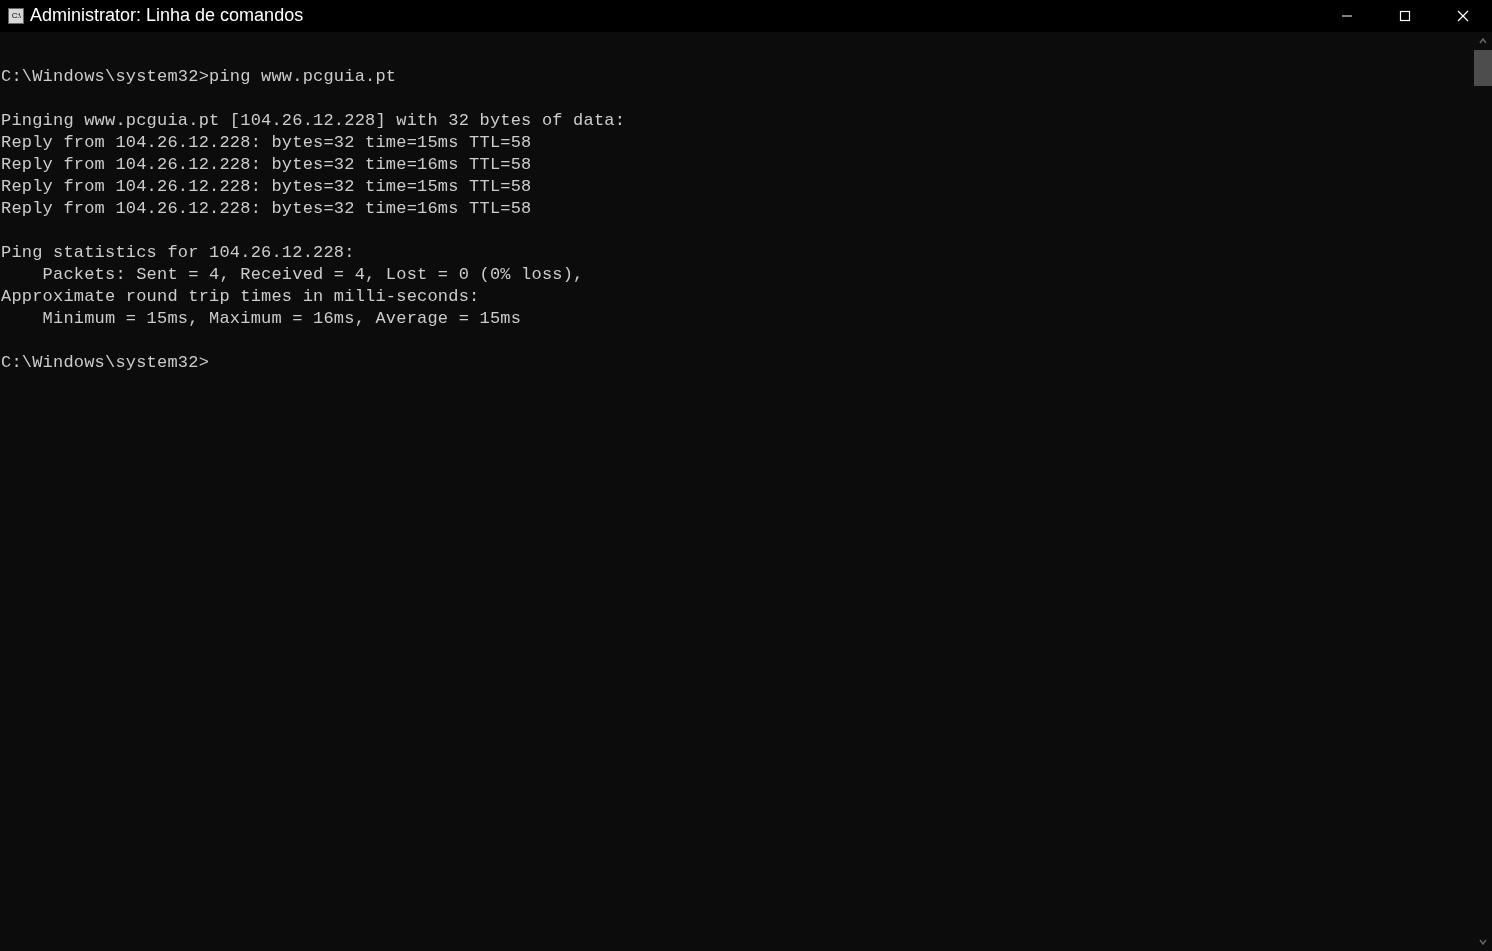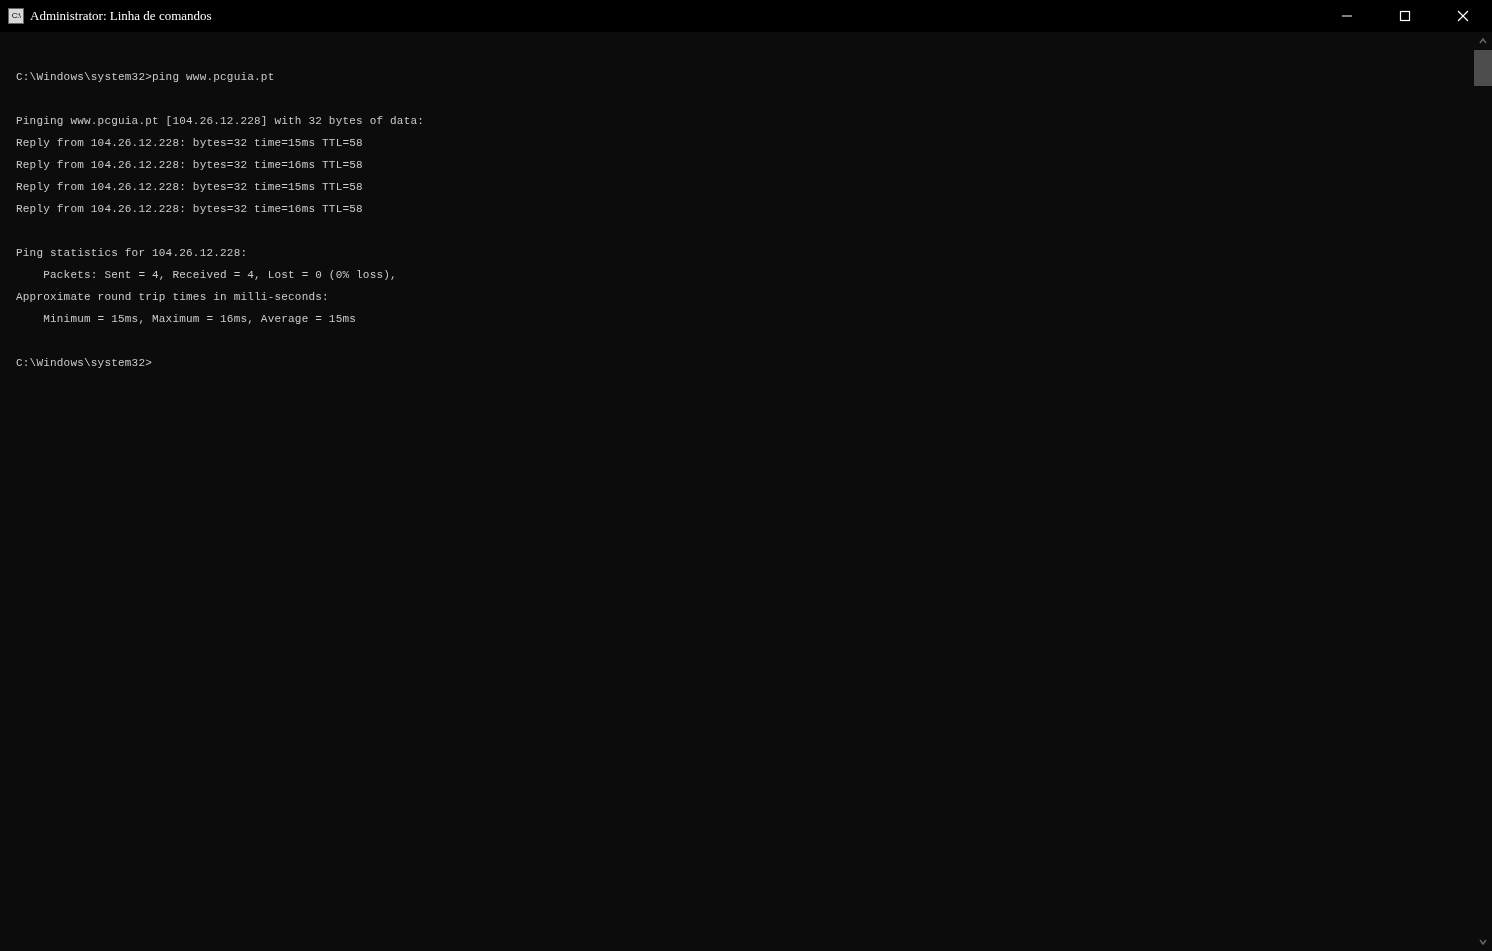--- a/index.html
+++ b/index.html
@@ -37,22 +37,22 @@
       display: flex;
       align-items: center;
       justify-content: center;
       font-size: 8px;
       color: #000;
       font-family: sans-serif;
       letter-spacing: -0.5px;
     }
     .title-text {
       color: #fff;
-      font-family: Liberation Serif, serif;
-      font-size: 13px;
+      font-family: Liberation Sans, sans-serif;
+      font-size: 18px;
       font-weight: 400;
     }
     .window-controls {
       display: flex;
       height: 100%;
     }
     .window-btn {
       width: 58px;
       height: 32px;
       display: flex;
@@ -64,23 +64,23 @@
     .window-btn svg {
       width: 12px;
       height: 12px;
     }
     .terminal-area {
       position: relative;
       height: calc(100% - 32px);
       background: #0c0c0c;
     }
     .terminal-content {
-      padding: 12px 0 0 16px;
+      padding: 12px 0 0 1px;
       color: #cccccc;
-      font-size: 11px;
+      font-size: 17px;
       line-height: 22px;
       white-space: pre;
       font-family: Consolas, 'Courier New', monospace;
       letter-spacing: 0.2px;
     }
     .scrollbar-track {
       position: absolute;
       right: 0;
       top: 0;
       width: 18px;

